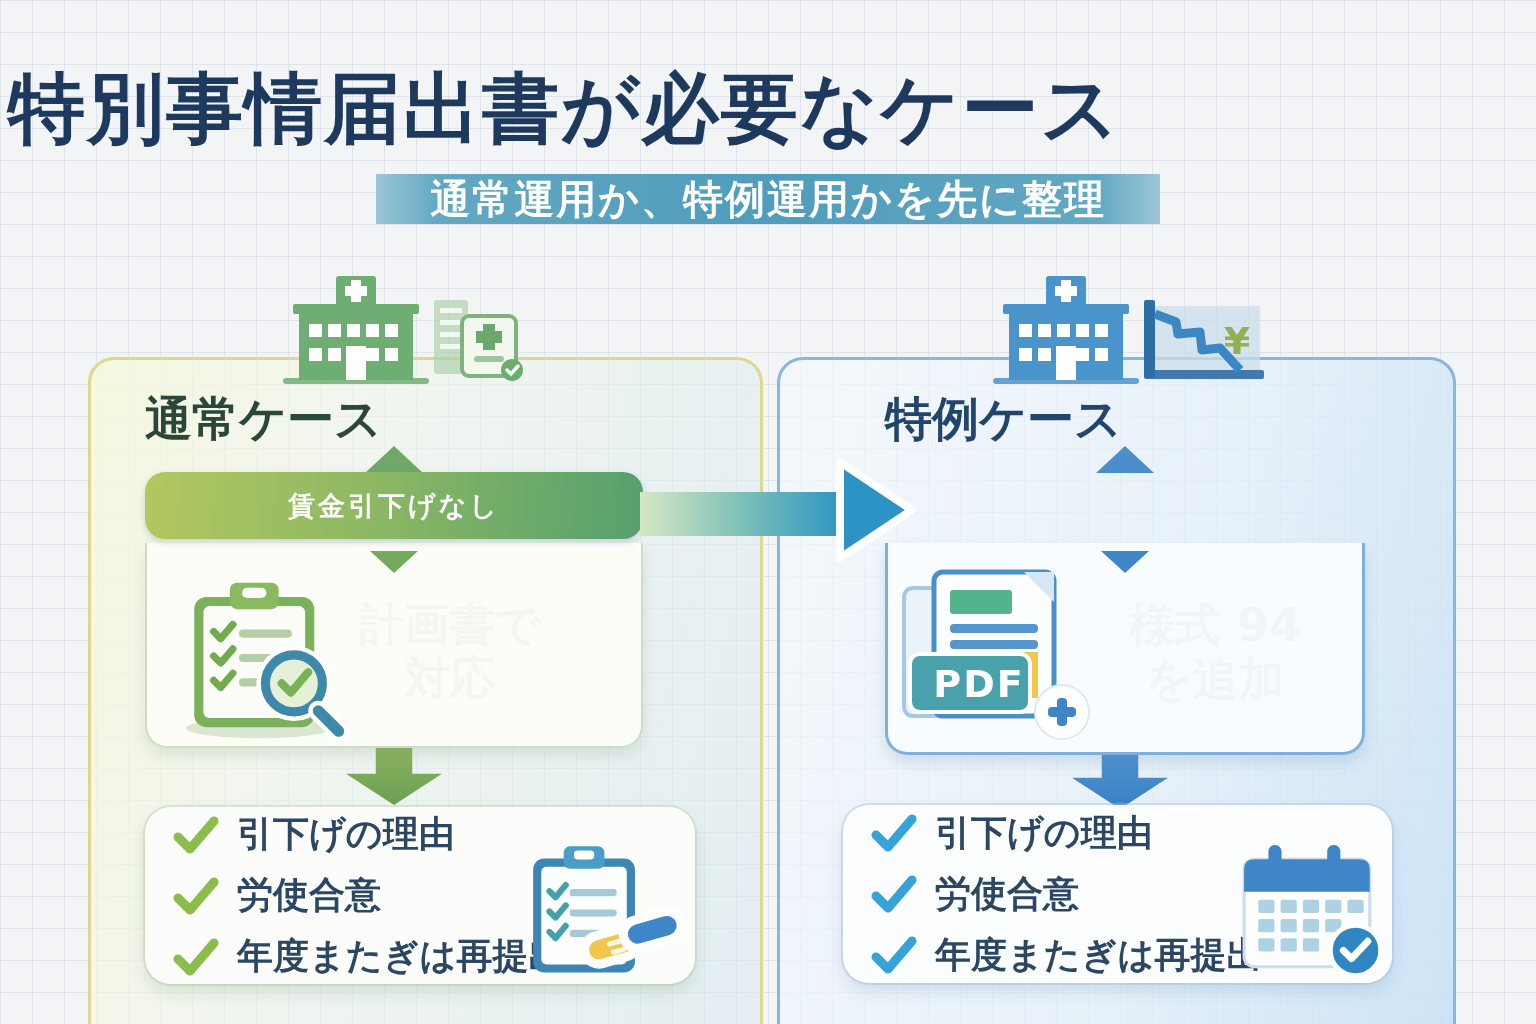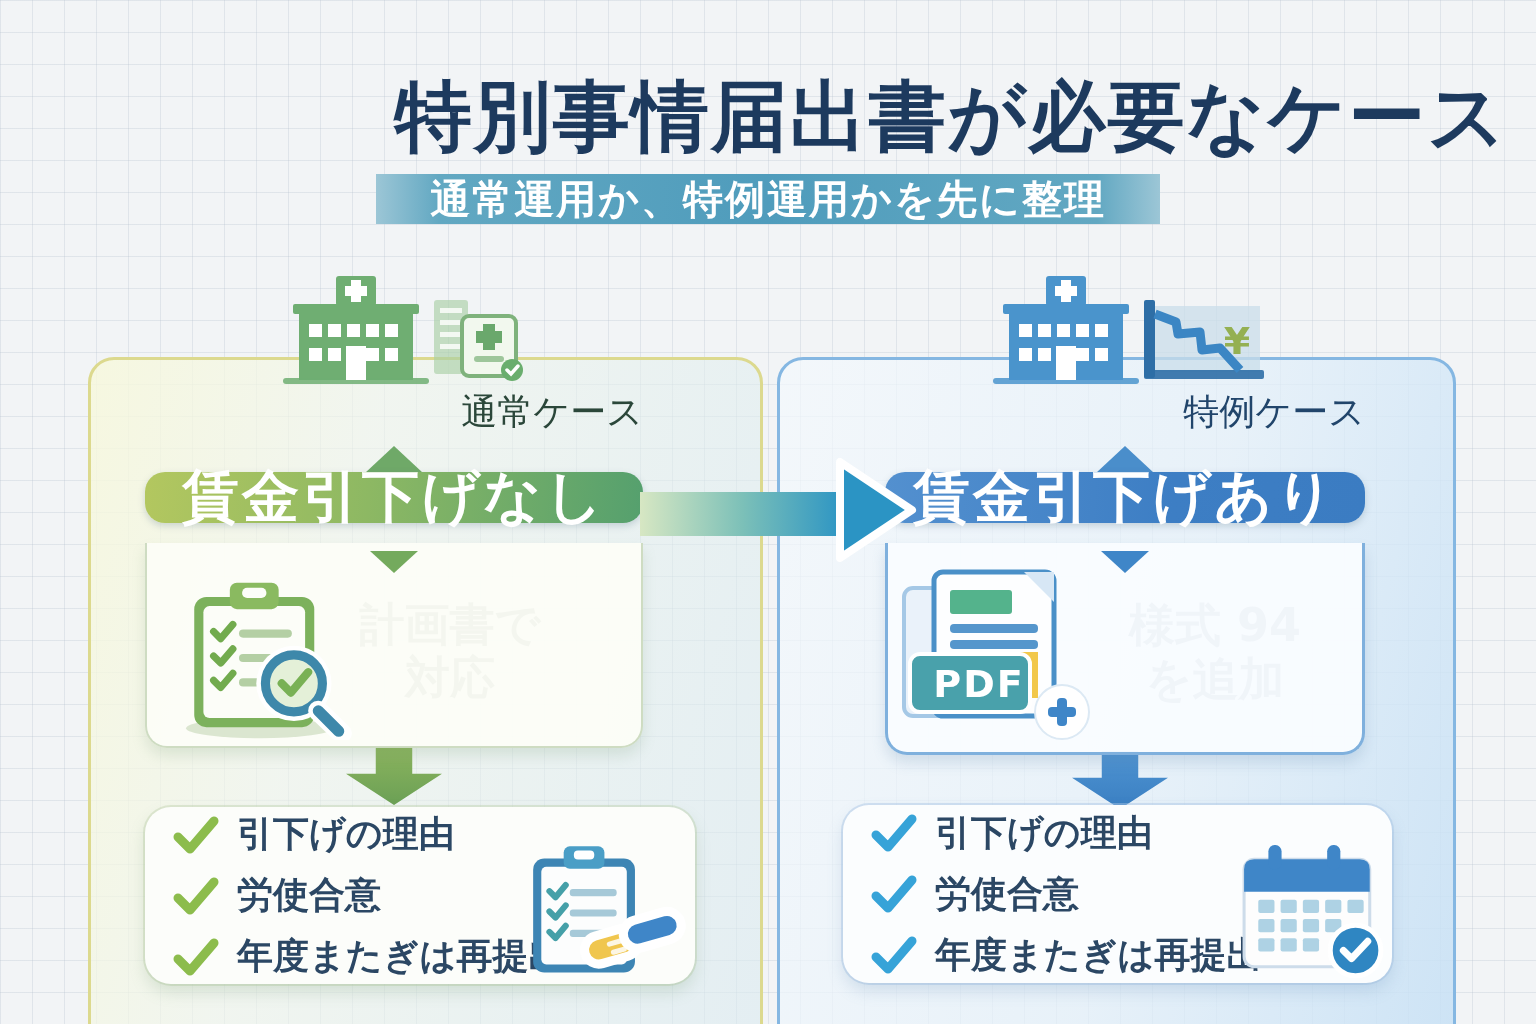--- a/index.html
+++ b/index.html
@@ -10,50 +10,50 @@
     background-image:
       linear-gradient(rgba(188,199,212,0.35) 1px, transparent 1px),
       linear-gradient(90deg, rgba(188,199,212,0.35) 1px, transparent 1px);
     background-size:32px 32px;
   }
   .abs{position:absolute;}
   .fc{display:flex;align-items:center;justify-content:center;}
 
   
   .title{
-    left:0;right:12px;top:50px;text-align:right;margin:16px;
+    left:0;right:12px;top:50px;text-align:left;margin:8px;
     font-size:77px;font-weight:900;color:#1d3a5e;letter-spacing:2px;
   }
   .subtitle{
     left:768px;top:174px;transform:translateX(-50%);
     min-width:784px;height:50px;padding:0 20px;box-sizing:border-box;
     background:linear-gradient(90deg,#9cc6d6 0%,#62a8c2 8%,#4f9cbc 50%,#62a8c2 92%,#9cc6d6 100%);
     color:#ffffff;font-size:40px;font-weight:800;letter-spacing:2px;
   }
 
   
   .panel{top:357px;height:700px;border-radius:26px;}
   .panel-left{
     left:88px;width:669px;border:3px solid #dcd98e;
     background:linear-gradient(105deg, rgba(247,248,220,0.85) 0%, rgba(240,246,235,0.60) 35%, rgba(224,238,238,0.55) 75%, rgba(218,234,240,0.60) 100%);
   }
   .panel-right{
     left:777px;width:673px;border:3px solid #85b7e2;
     background:linear-gradient(105deg, rgba(244,249,253,0.70) 0%, rgba(227,240,250,0.70) 55%, rgba(198,224,245,0.85) 100%);
   }
 
-  .case-label{font-size:36px;font-weight:400;text-align:right;}
+  .case-label{font-size:47px;font-weight:700;text-align:left;}
   .case-left{left:145px;top:388px;width:498px;color:#2b473a;}
   .case-right{left:885px;top:388px;width:480px;color:#21456b;}
 
   .tri-up{width:0;height:0;border-left:29px solid transparent;border-right:29px solid transparent;border-bottom:27px solid;}
   .tri-up-left{left:365px;top:446px;border-bottom-color:#6fa968;}
   .tri-up-right{left:1096px;top:446px;border-bottom-color:#4a8ecb;}
 
-  .banner{height:51px;border-radius:20px;color:#fff;font-size:57px;font-weight:900;letter-spacing:3px;z-index:4;box-shadow:0 3px 7px rgba(80,110,130,0.25);}
+  .banner{height:67px;border-radius:20px;color:#fff;font-size:27px;font-weight:900;letter-spacing:3px;z-index:4;box-shadow:0 3px 7px rgba(80,110,130,0.25);}
   .banner-left{left:145px;top:472px;width:498px;background:linear-gradient(95deg,#b3c75f 0%,#8db863 45%,#55a06e 100%);}
   .banner-right{left:885px;top:472px;width:480px;background:linear-gradient(95deg,#5390cf 0%,#3d7ec4 60%,#3b7cc2 100%);}
 
   .midcard{border-radius:0 0 22px 22px;z-index:3;}
   .midcard-left{
     left:145px;top:543px;width:498px;height:205px;
     background:rgba(252,253,247,0.96);border:2px solid rgba(150,180,130,0.45);border-top:none;
     box-shadow:0 8px 14px rgba(110,150,110,0.18);box-sizing:border-box;
   }
   .midcard-right{
@@ -271,21 +271,20 @@
     <rect x="14" y="6" width="106" height="66" fill="#c9dde9" opacity="0.75"></rect>
     <rect x="4" y="0" width="11" height="78" rx="2" fill="#2e6ea6"></rect>
     <rect x="4" y="70" width="120" height="9" rx="2" fill="#2e6ea6" opacity="0.9"></rect>
     <path d="M15 14 L36 22 L38 34 L60 32 L62 50 L80 48 L100 70" stroke="#3b86c4" stroke-width="9" fill="none" stroke-linejoin="round"></path>
     <text x="97" y="54" font-size="38" font-weight="bold" fill="#94b052" text-anchor="middle">¥</text>
   </svg>
 
   <div class="abs case-label case-right">特例ケース</div>
   <div class="abs tri-up tri-up-right"></div>
 
-  <div class="abs fc banner banner-right">賃金引下げあり</div>
 
   <div class="abs midcard midcard-right"></div>
   <div class="abs tri-down tri-down-right"></div>
 
   <svg class="abs icon" style="left:900px;top:566px;" width="215" height="178" viewBox="0 0 215 178">
     <rect x="4" y="22" width="108" height="128" rx="9" fill="#eaf2fa" stroke="#a5c8e6" stroke-width="4"></rect>
     <rect x="34" y="6" width="120" height="144" rx="9" fill="#fdfeff" stroke="#4a90c8" stroke-width="5"></rect>
     <path d="M154 36 L124 6 L154 6 Z" fill="#d7e7f5"></path>
     <rect x="50" y="24" width="62" height="24" rx="3" fill="#54b38c"></rect>
     <rect x="50" y="58" width="88" height="9" rx="4" fill="#5596cc"></rect>

